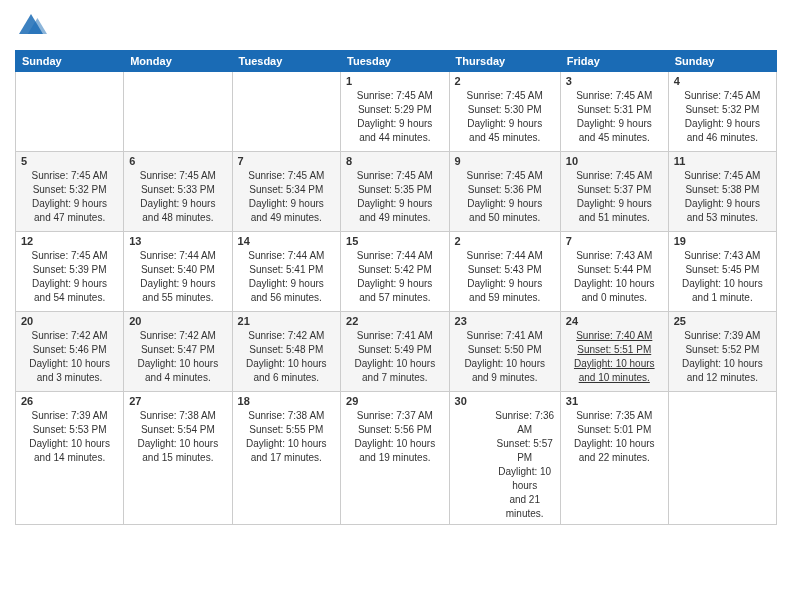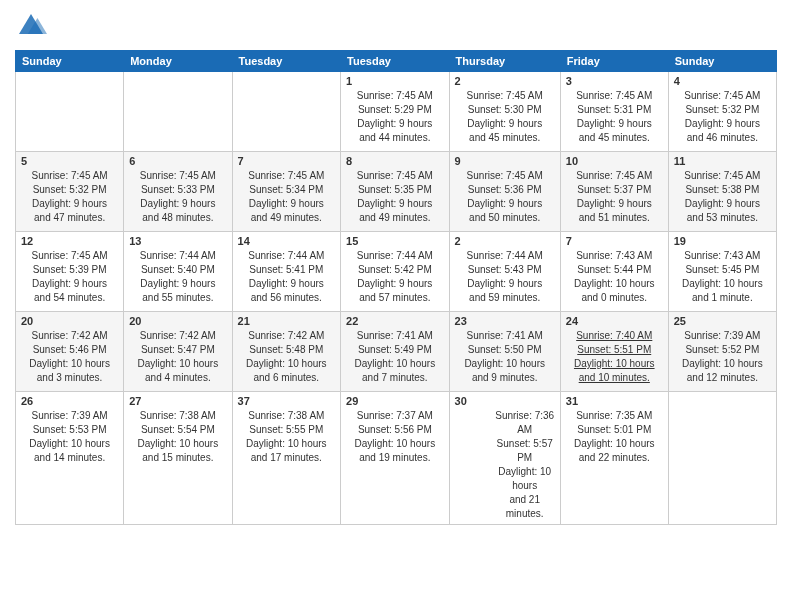--- a/index.html
+++ b/index.html
@@ -330,21 +330,21 @@
 and 14 minutes.</div>
           </td>
           <td>
             <span class="day-num">27</span>
             <div class="day-info" style="white-space: pre-line;">Sunrise: 7:38 AM
 Sunset: 5:54 PM
 Daylight: 10 hours
 and 15 minutes.</div>
           </td>
           <td>
-            <span class="day-num">37</span>
+            <span class="day-num">18</span>
             <div class="day-info" style="white-space: pre-line;">Sunrise: 7:38 AM
 Sunset: 5:55 PM
 Daylight: 10 hours
 and 17 minutes.</div>
           </td>
           <td>
             <span class="day-num">29</span>
             <div class="day-info" style="white-space: pre-line;">Sunrise: 7:37 AM
 Sunset: 5:56 PM
 Daylight: 10 hours

